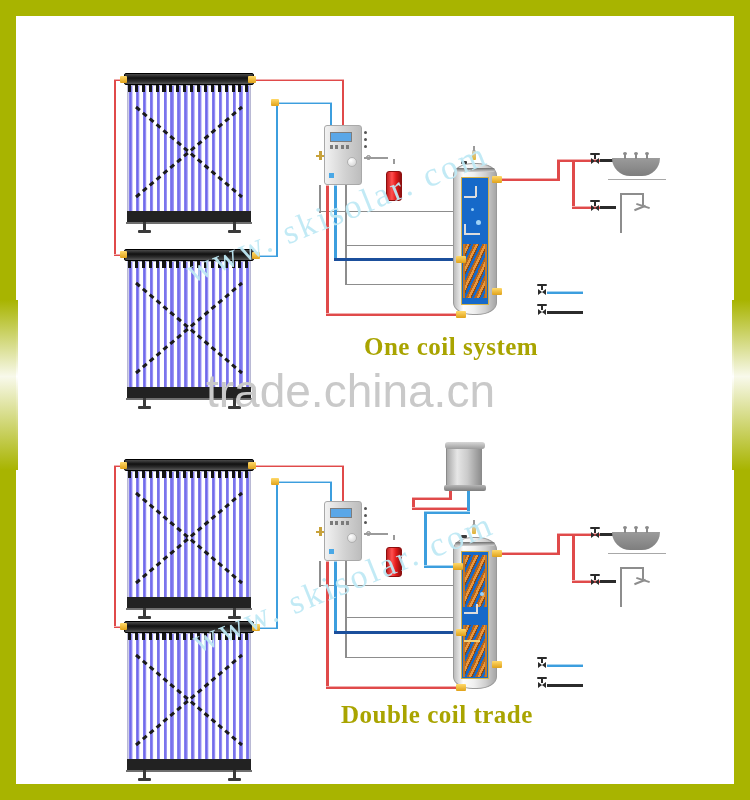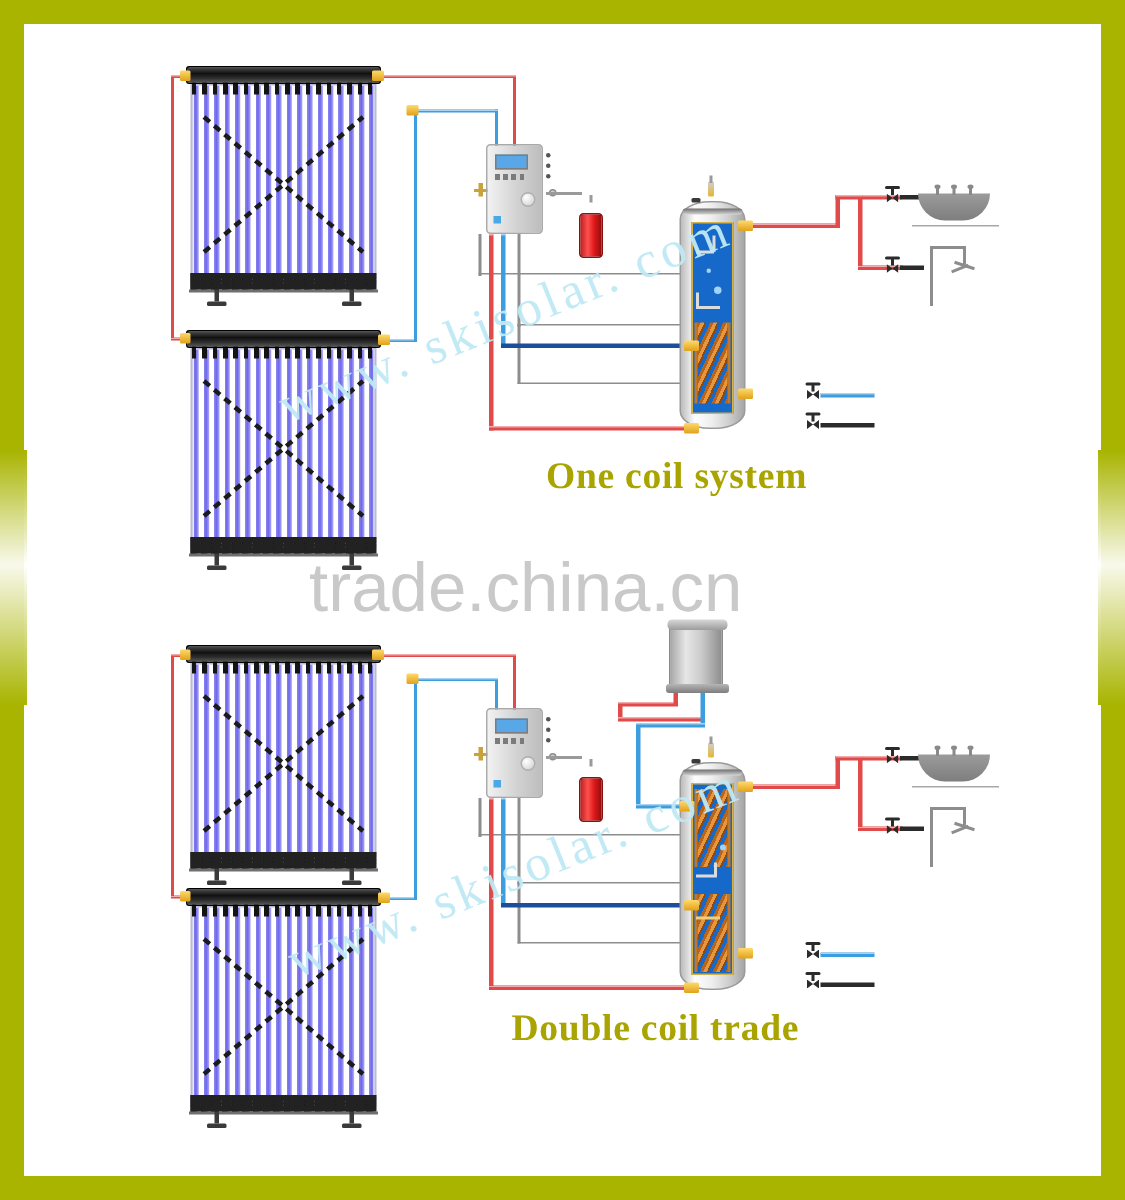--- a/index.html
+++ b/index.html
@@ -8,21 +8,21 @@
   #page{position:relative;width:750px;height:800px;background:#a8b400;overflow:hidden;}
 
   
   #canvas{position:absolute;left:16px;top:16px;width:718px;height:768px;background:#ffffff;overflow:hidden;}
 
   
   .frame-fade{position:absolute;left:0;top:300px;width:18px;height:170px;
      background:linear-gradient(to bottom,rgba(168,180,0,1),rgba(255,255,255,.92) 45%,rgba(168,180,0,1));}
   .frame-fade.right{left:732px;}
 
-  .panel{position:absolute;left:0;width:718px;height:384px;}
+  .panel{position:absolute;left:0;width:718px;height:384px;margin-top:29px;}
   .panel.top{top:0;}
   .panel.bottom{top:384px;}
 
   
   .collector{position:absolute;width:130px;height:160px;}
   .col-head{position:absolute;left:0;top:0;width:130px;height:12px;border-radius:2px;
      background:linear-gradient(to bottom,#4a4a4a,#111 40%,#2c2c2c 70%,#565656);
      border:1px solid #000;box-sizing:border-box;z-index:4;}
   .col-necks{position:absolute;left:4px;top:11px;width:122px;height:8px;z-index:3;
      background:repeating-linear-gradient(to right,#141414 0px,#141414 3px,transparent 3px,transparent 6.9px);}

